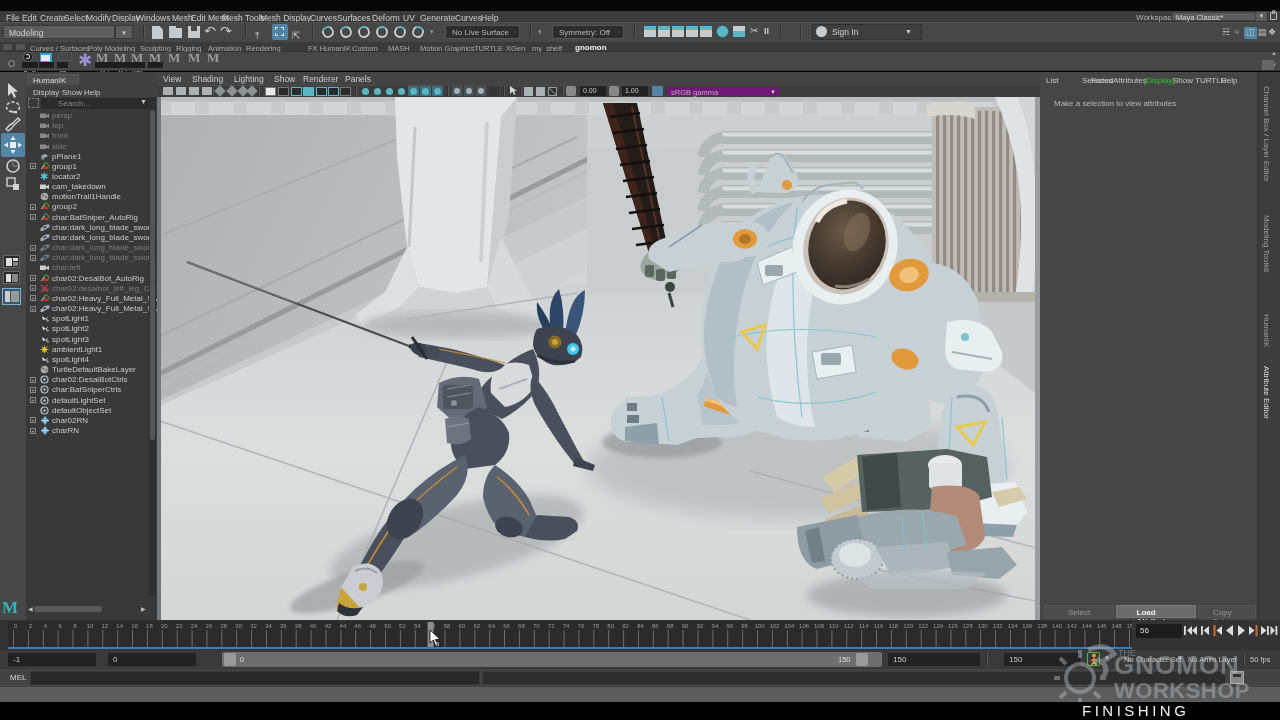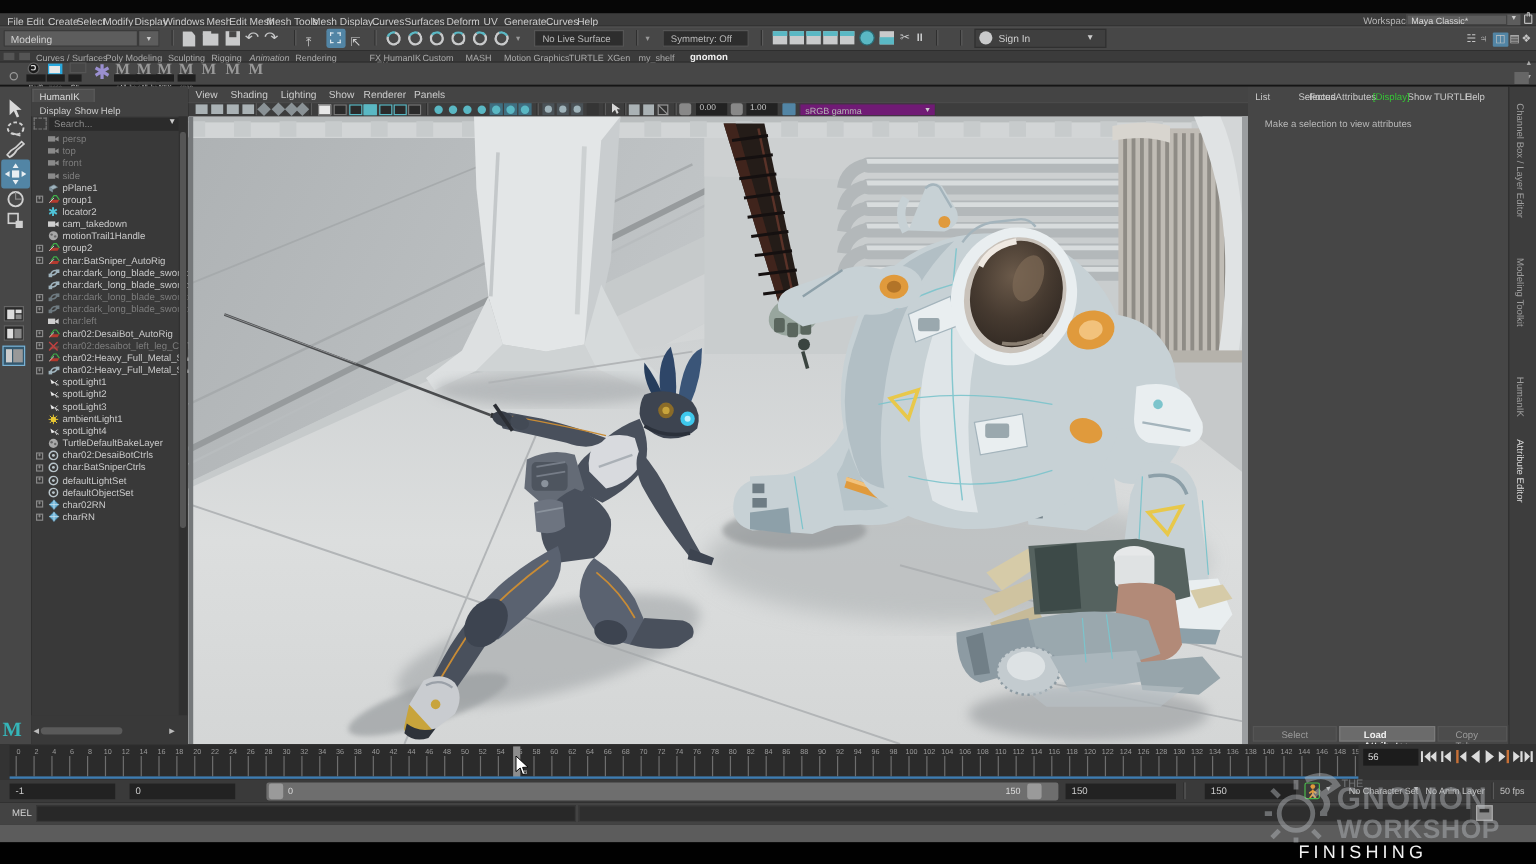--- a/index.html
+++ b/index.html
@@ -106,21 +106,21 @@
 <div class="abs txt" style="left:1246px;top:27px;font-size:9px;color:#c5c5c5;">◫</div>
 <div class="abs txt" style="left:1258px;top:27px;font-size:9px;color:#c5c5c5;">▤</div>
 <div class="abs txt" style="left:1268px;top:27px;font-size:9px;color:#c5c5c5;">❖</div>
 <div class="abs" style="left:0;top:42px;width:1280px;height:10px;background:#3b3b3b;border-bottom:1px solid #313131;"></div>
 <div class="abs" style="left:3px;top:44px;width:9px;height:6px;background:#555;"></div>
 <div class="abs" style="left:16px;top:44px;width:9px;height:6px;background:#555;"></div>
 <div class="abs txt" style="left:30px;top:43.5px;font-size:7.5px;color:#aaaaaa;">Curves / Surfaces</div>
 <div class="abs txt" style="left:88px;top:43.5px;font-size:7.5px;color:#aaaaaa;">Poly Modeling</div>
 <div class="abs txt" style="left:140px;top:43.5px;font-size:7.5px;color:#aaaaaa;">Sculpting</div>
 <div class="abs txt" style="left:176px;top:43.5px;font-size:7.5px;color:#aaaaaa;">Rigging</div>
-<div class="abs txt" style="left:208px;top:43.5px;font-size:7.5px;color:#aaaaaa;font-style:italic;">Animation</div>
+<div class="abs txt" style="left:208px;top:43.5px;font-size:7.5px;color:#aaaaaa;">Animation</div>
 <div class="abs txt" style="left:246px;top:43.5px;font-size:7.5px;color:#aaaaaa;">Rendering</div>
 <div class="abs txt" style="left:290px;top:50px;font-size:7.5px;color:#aaaaaa;padding-left:24px;">FX</div>
 <div class="abs txt" style="left:308px;top:43.5px;font-size:7.5px;color:#aaaaaa;">FX HumanIK</div>
 <div class="abs txt" style="left:352px;top:43.5px;font-size:7.5px;color:#aaaaaa;">Custom</div>
 <div class="abs txt" style="left:388px;top:43.5px;font-size:7.5px;color:#aaaaaa;">MASH</div>
 <div class="abs txt" style="left:420px;top:43.5px;font-size:7.5px;color:#aaaaaa;">Motion Graphics</div>
 <div class="abs txt" style="left:474px;top:43.5px;font-size:7.5px;color:#aaaaaa;">TURTLE</div>
 <div class="abs txt" style="left:506px;top:43.5px;font-size:7.5px;color:#aaaaaa;">XGen</div>
 <div class="abs txt" style="left:532px;top:43.5px;font-size:7.5px;color:#aaaaaa;">my_shelf</div>
 <div class="abs txt" style="left:575px;top:43px;font-size:8px;color:#f0f0f0;font-weight:bold;">gnomon</div>
@@ -190,21 +190,21 @@
   </div>
 <div class="abs" style="left:26px;top:72px;width:131px;height:25px;background:#414141;"></div>
 <div class="abs" style="left:27px;top:74px;width:52px;height:11px;background:#4e4e4e;border:1px solid #5a5a5a;border-bottom:none;">
     <span style="position:absolute;left:5px;top:1px;font-size:8px;color:#dcdcdc;">HumanIK</span>
   </div>
 <div class="abs txt" style="left:33px;top:87.5px;font-size:8px;color:#c8c8c8;">Display</div>
 <div class="abs txt" style="left:62px;top:87.5px;font-size:8px;color:#c8c8c8;">Show</div>
 <div class="abs txt" style="left:84px;top:87.5px;font-size:8px;color:#c8c8c8;">Help</div>
 <div class="abs" style="left:28px;top:98px;width:11px;height:10px;border:1px dashed #777;"></div>
 <div class="abs" style="left:41px;top:97.5px;width:108px;height:11px;background:#2b2b2b;">
-    <span style="position:absolute;left:4px;top:1px;font-size:8px;color:#888;">Search...</span>
+    <span style="position:absolute;left:17px;top:1px;font-size:8px;color:#888;">Search...</span>
   </div>
 <div class="abs txt" style="left:140px;top:98px;font-size:7px;color:#ccc;">▼</div>
 <svg class="abs" style="left:40px;top:112.0px;" width="9" height="7">
     <rect x="0" y="1.5" width="6" height="4.5" fill="#8a8a8a"></rect>
     <path d="M6 3.5 L9 1.5 L9 6 L6 4.5 Z" fill="#8a8a8a"></path>
   </svg>
 <div class="abs txt" style="left:52px;top:111.0px;font-size:8px;color:#7d7d7d;">persp</div>
 <svg class="abs" style="left:40px;top:122.2px;" width="9" height="7">
     <rect x="0" y="1.5" width="6" height="4.5" fill="#8a8a8a"></rect>
     <path d="M6 3.5 L9 1.5 L9 6 L6 4.5 Z" fill="#8a8a8a"></path>

